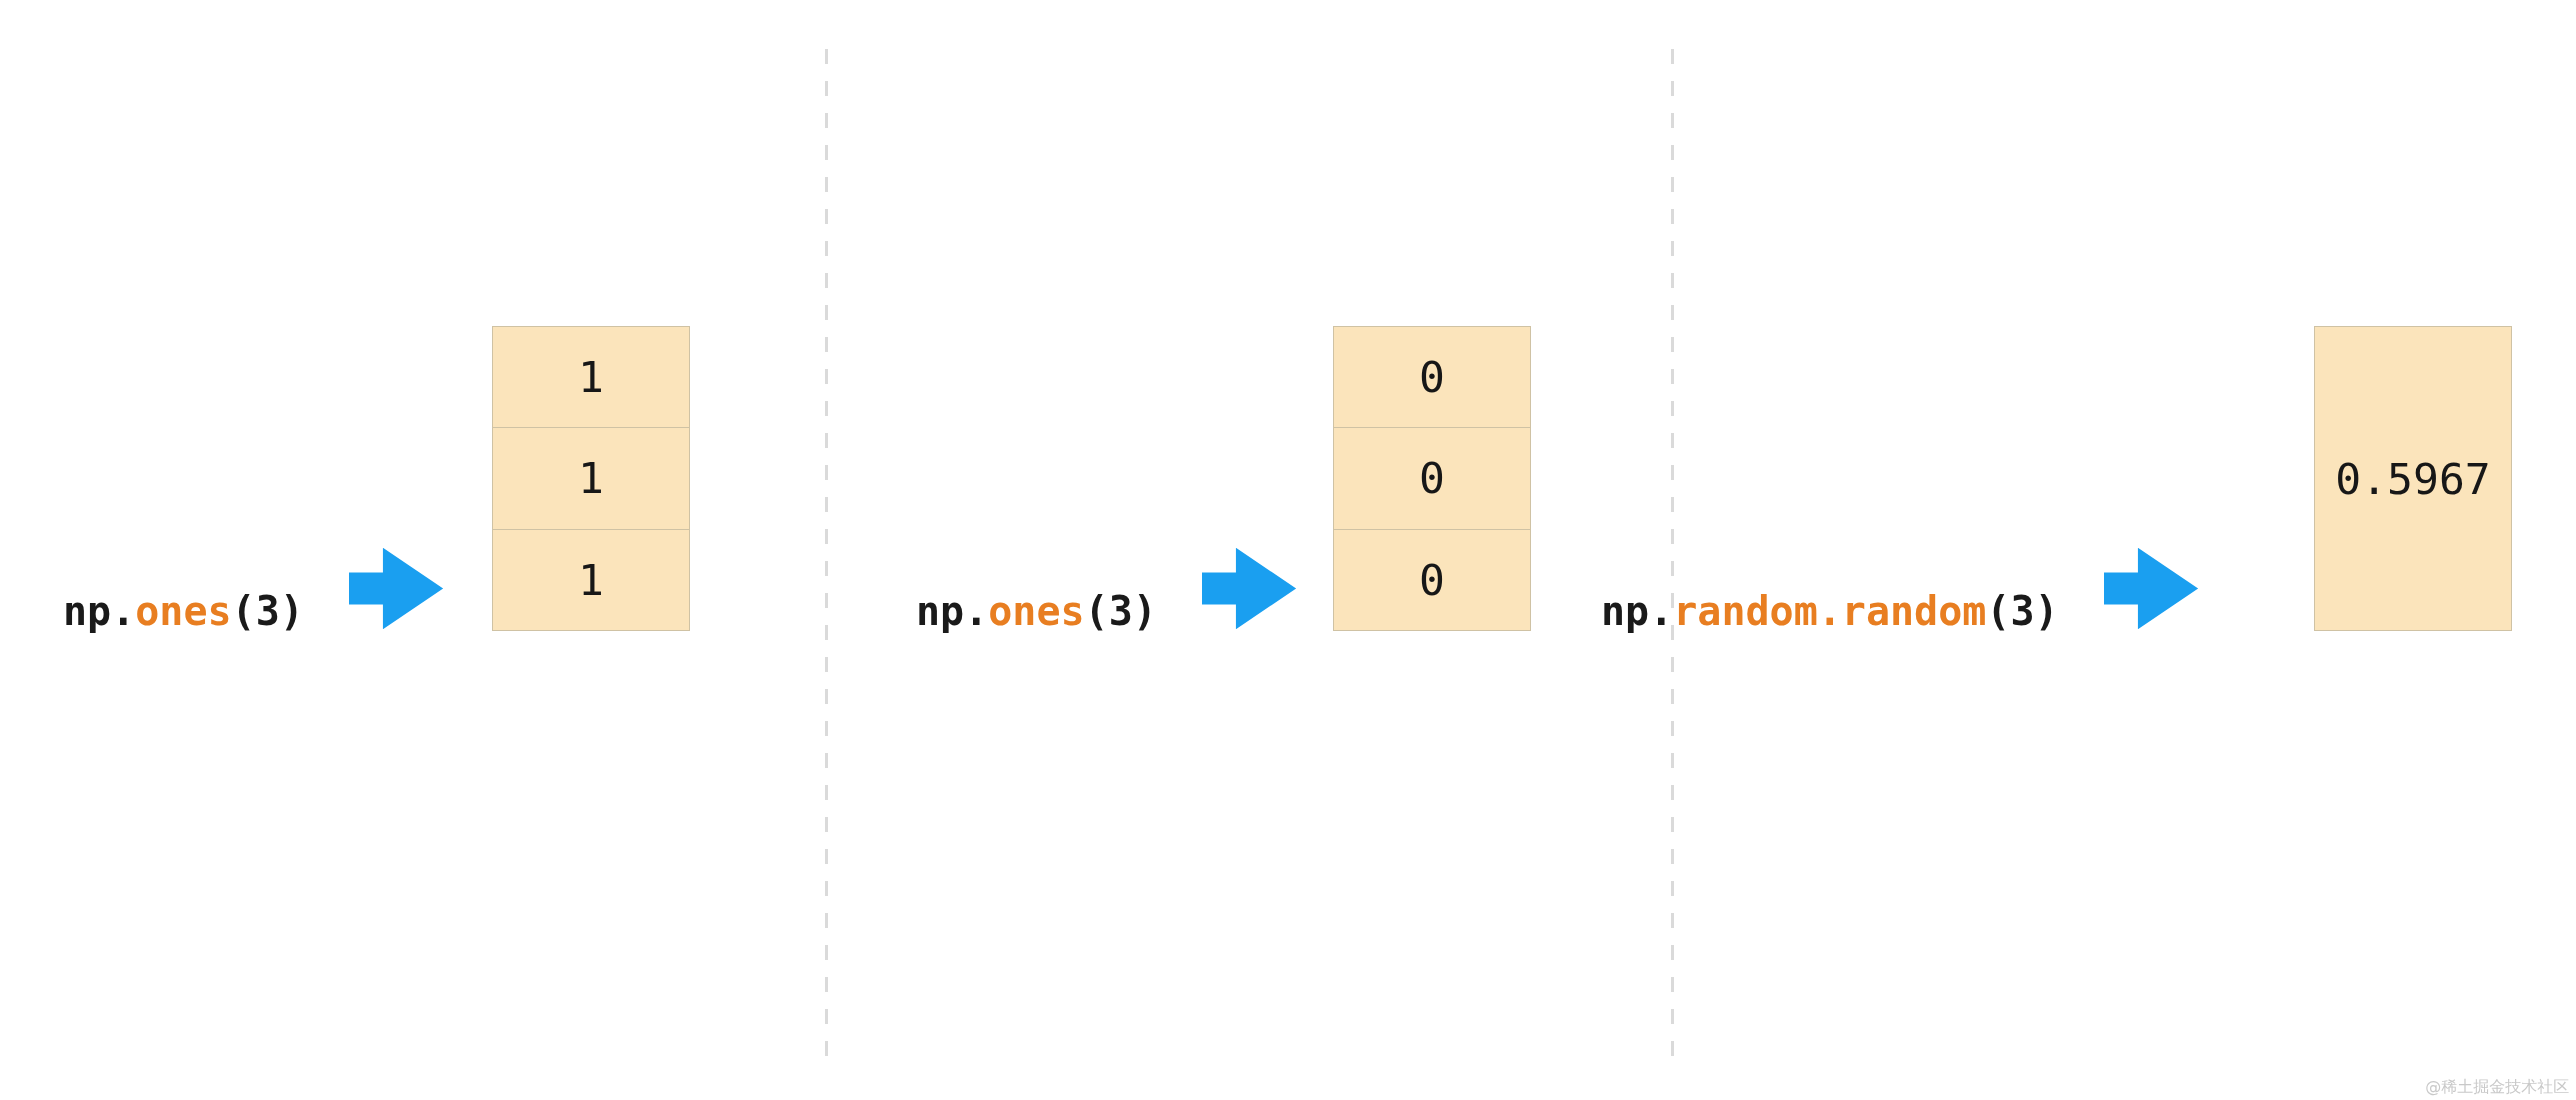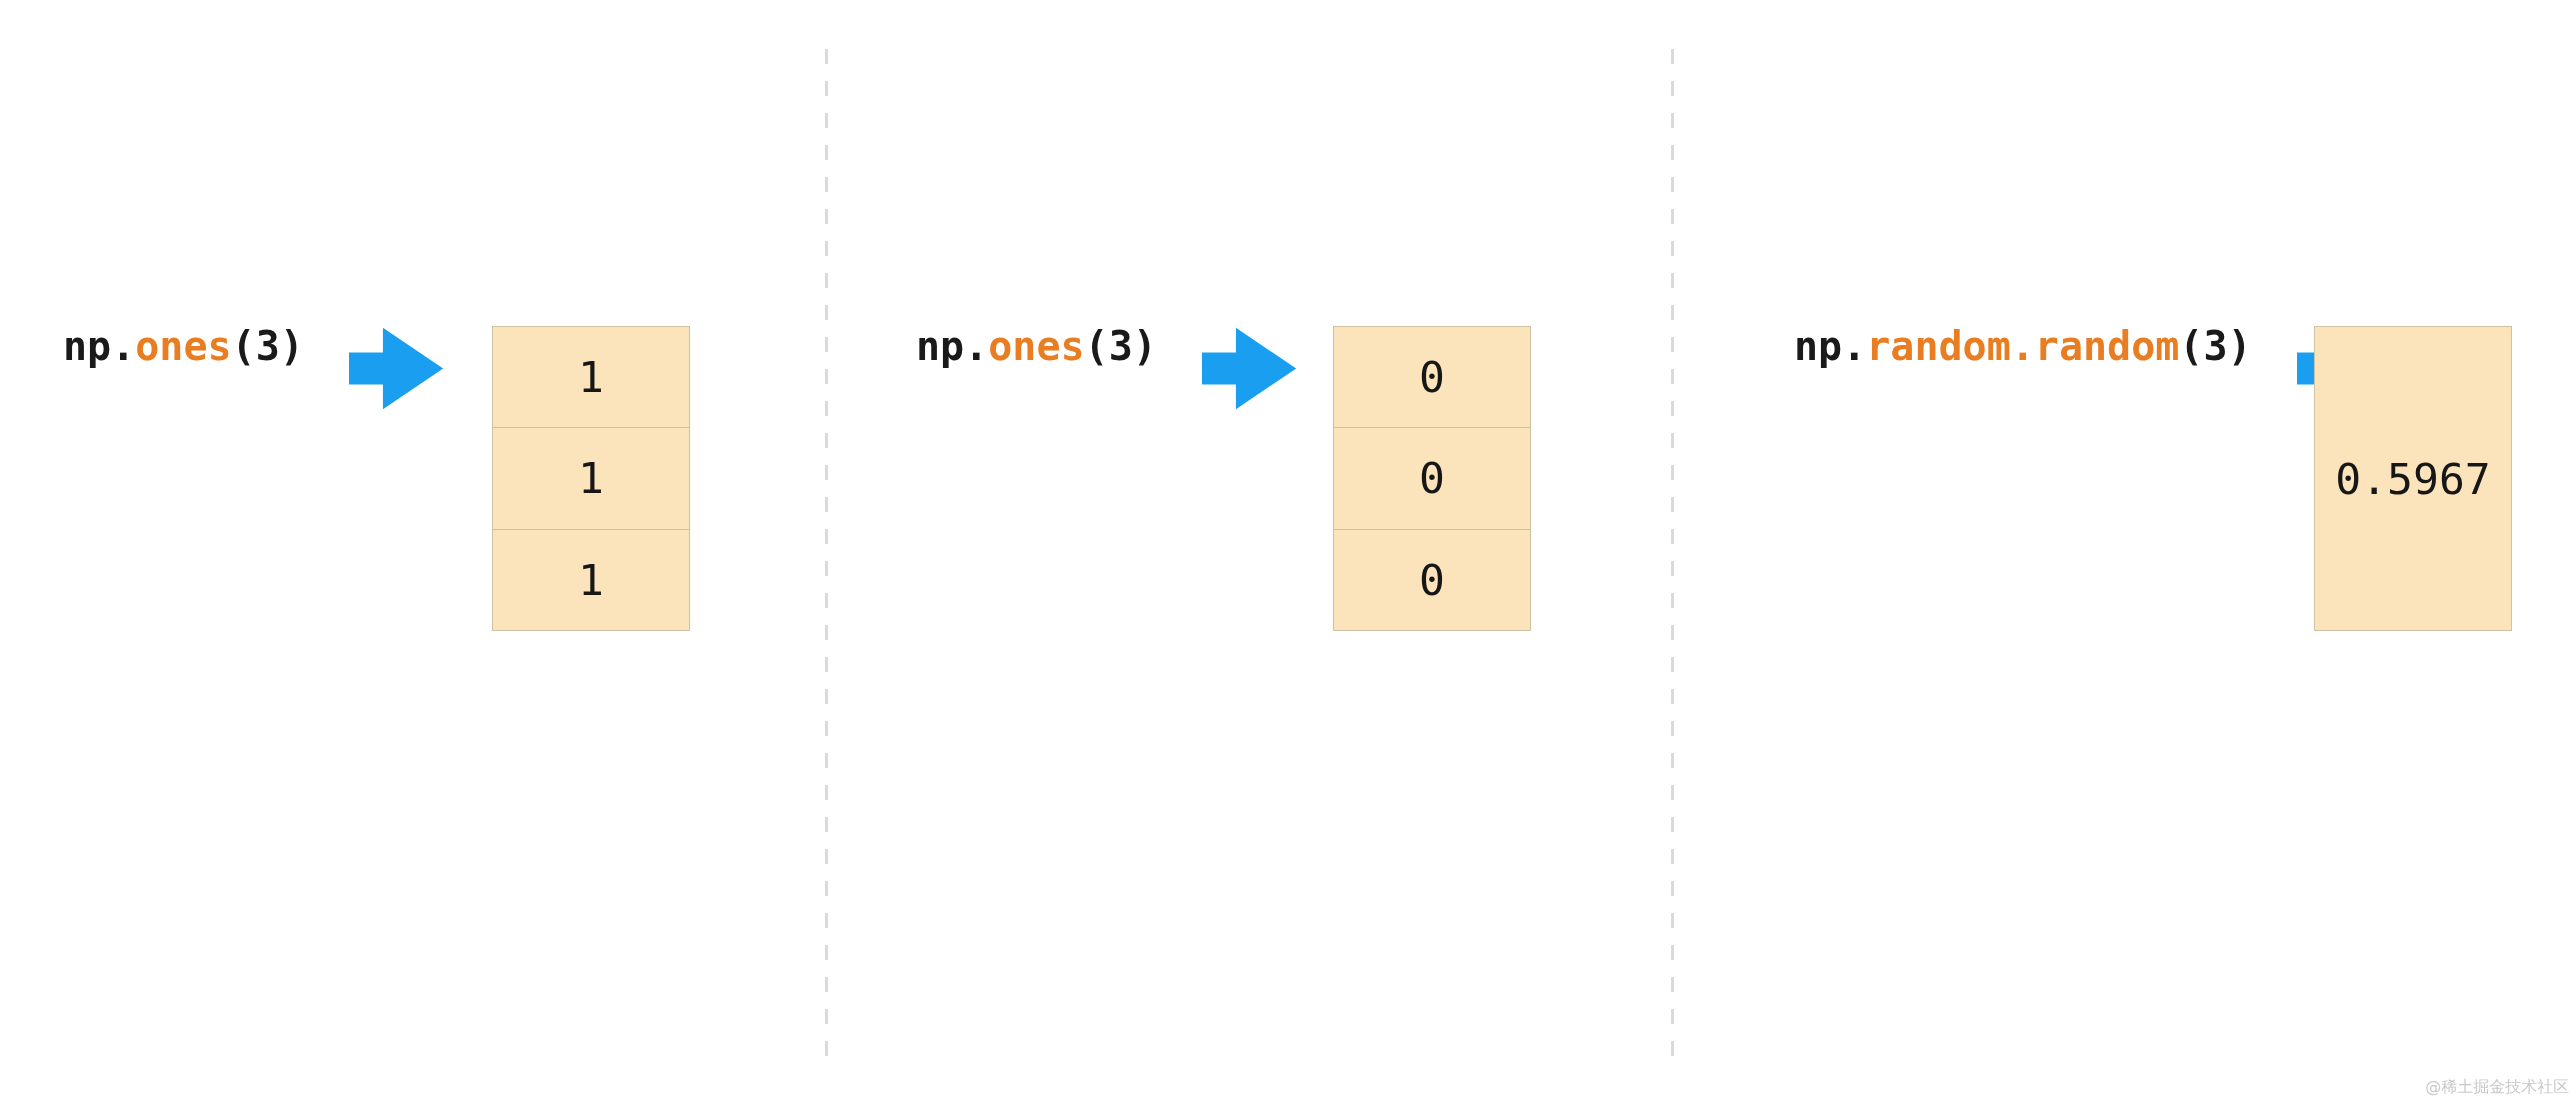--- a/index.html
+++ b/index.html
@@ -6,21 +6,21 @@
   body{
     position:relative;
     width:2576px;height:1101px;
     background:#ffffff;
     overflow:hidden;
     font-family:"DejaVu Sans Mono","Liberation Mono",monospace;
   }
   
   .codearrow{
     position:absolute;top:326px;height:305px;
-    display:flex;align-items:flex-start;gap:45px;
+    display:flex;align-items:flex-end;gap:45px;
   }
   .code{
     font-family:"DejaVu Sans Mono","Liberation Mono",monospace;
     font-weight:bold;font-size:40px;line-height:1;
     color:#1a1a1a;white-space:pre;
   }
   .code .fn{color:#e87e21}
   .arrow-svg{display:block;flex:0 0 auto}
   
   .stack{
@@ -71,21 +71,21 @@
   </svg>
 </div>
 <div class="stack" style="left:1333px">
   <div class="cell">0</div>
   <div class="cell">0</div>
   <div class="cell">0</div>
 </div>
 
 <div class="divider" style="left:1671px"></div>
 
-<div class="codearrow" style="left:1794px">
+<div class="codearrow" style="left:1601px">
   <div class="code"><span>np.</span><span class="fn">random.random</span><span>(3)</span></div>
   <svg class="arrow-svg" width="95" height="85" viewBox="0 0 112 100">
     <path d="M0 31 H40 V2 L111 50 L40 98 V69 H0 Z" fill="#1a9ff0"></path>
   </svg>
 </div>
 <div class="stack" style="left:2314px">
   <div class="cell">0.5967</div>
 </div>
 
 <div class="watermark">@稀土掘金技术社区</div>

